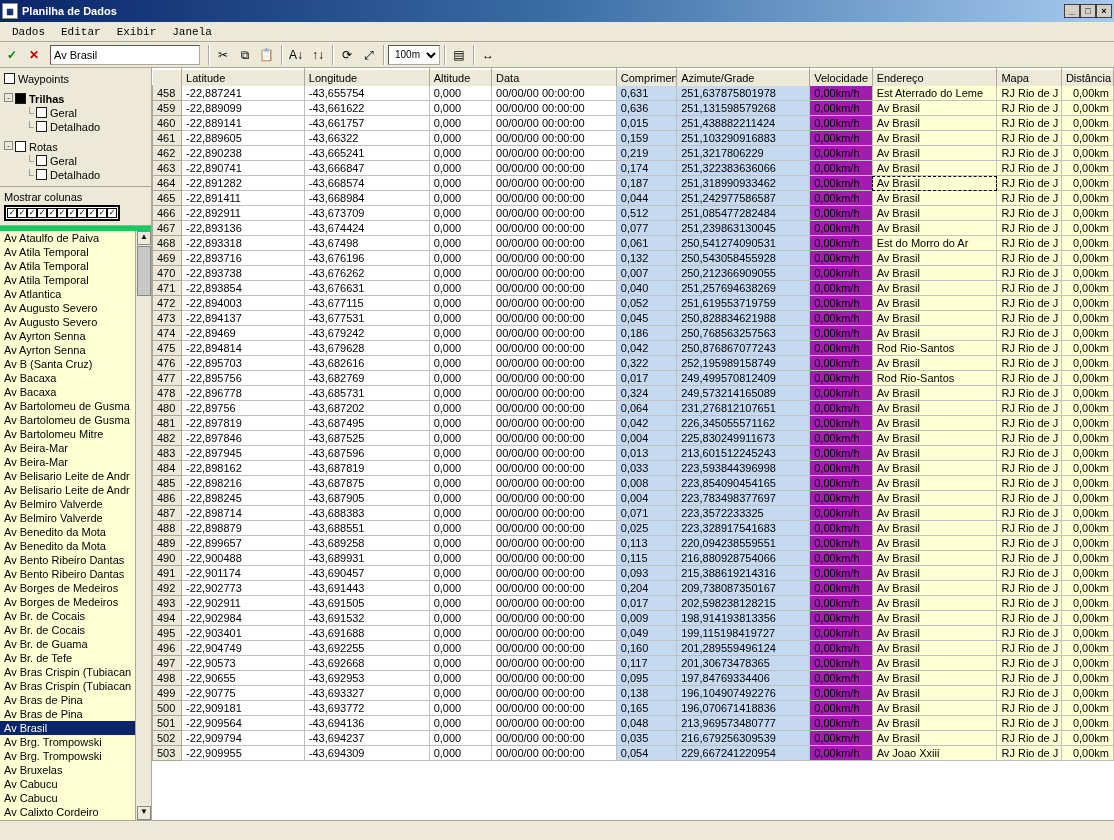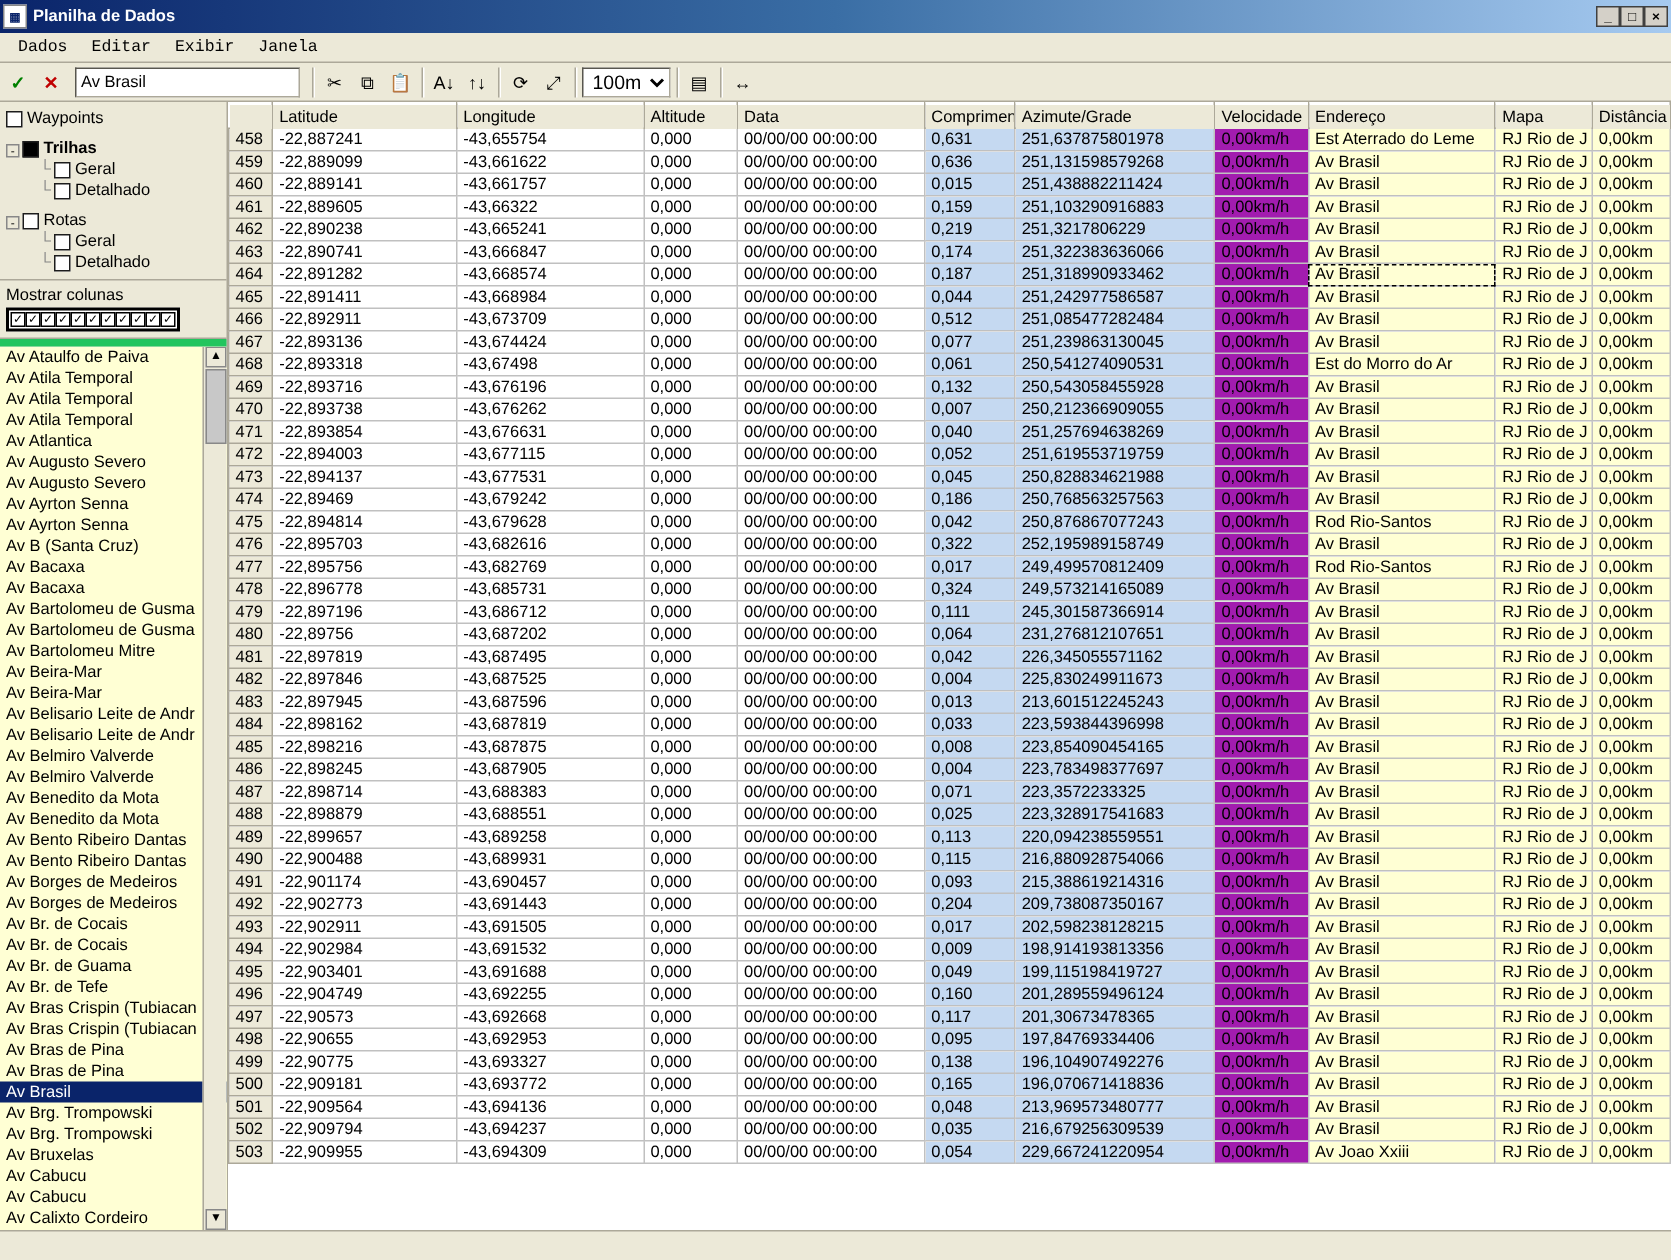--- a/index.html
+++ b/index.html
@@ -8,25 +8,25 @@
 .titlebar .icon { width: 16px; height: 16px; background: #fff; margin-right: 4px; border: 1px solid #888; display:inline-flex;align-items:center;justify-content:center;font-size:8px;color:#0a246a;}
 .titlebar .title { flex: 1; }
 .titlebar .wbtns { display: flex; gap: 0; }
 .titlebar .wbtn { width: 16px; height: 14px; background: #d4d0c8; border: 1px solid #404040; color: black; font-size: 9px; display: flex; align-items: center; justify-content: center; font-family: sans-serif; cursor: pointer; }
 .menubar { height: 20px; background: #ece9d8; display: flex; align-items: center; padding: 0 4px; border-bottom: 1px solid #aca899; font-family: Liberation Mono, monospace; }
 .menubar .m { padding: 2px 8px; cursor: pointer; }
 .toolbar { height: 26px; background: #ece9d8; display: flex; align-items: center; border-bottom: 1px solid #aca899; padding: 0 2px; gap: 2px; }
 .tbtn { width: 20px; height: 20px; display: flex; align-items: center; justify-content: center; border: 1px solid transparent; cursor: pointer; font-size: 12px; }
 .tsep { width: 1px; height: 20px; background: #aca899; margin: 0 2px; box-shadow: 1px 0 #fff; }
 .tinput { flex: 0 0 140px; height: 20px; border: 1px inset #aca899; background: white; padding: 0 3px; margin: 0 4px; font-size: 11px; }
-.tselect { height: 20px; border: 1px inset #aca899; background: white; font-size: 13px; padding: 0 2px; }
+.tselect { height: 20px; border: 1px inset #aca899; background: white; font-size: 10px; padding: 0 2px; }
 .content { display: flex; height: calc(840px - 22px - 20px - 26px - 20px); }
 .sidebar { width: 152px; background: #ece9d8; border-right: 1px solid #aca899; display: flex; flex-direction: column; }
 .tree { padding: 4px; border-bottom: 1px solid #aca899; }
-.tree .node { display: flex; align-items: flex-end; padding: 1px 0; }
+.tree .node { display: flex; align-items: flex-start; padding: 1px 0; }
 .tree .chk { width: 11px; height: 11px; border: 1px solid #1c1c1c; background: white; margin-right: 3px; display: inline-block; }
 .tree .tline { display:inline-block; width: 12px; text-align:center; color: #888;}
 .tree .tbox { display:inline-block; width:9px; height:9px; border:1px solid #888; font-size:8px; line-height:7px; text-align:center; margin-right:2px;}
 .colshow { padding: 4px; border-bottom: 1px solid #aca899; }
 .colshow .lbl { padding-bottom: 2px; }
 .colshow .chks { display: flex; background: white; border: 2px solid #000; padding: 1px; width: fit-content; }
 .colshow .c { width: 10px; height: 10px; border: 1px solid #000; margin: 0; font-size: 8px; line-height: 8px; text-align: center; }
 .sidelist { flex: 1; background: #ffffd4; overflow-y: auto; border-top: 5px solid #22c55e; position:relative;}
 .sidelist .item { padding: 1px 4px; white-space: nowrap; overflow: hidden; cursor: pointer; }
 .sidelist .item.selected { background: #0a246a; color: white; }
@@ -36,21 +36,21 @@
 .gridwrap { flex: 1; background: white; overflow: auto; position:relative;}
 table { border-collapse: collapse; width: 100%; table-layout: fixed; }
 th { background: #ece9d8; border: 1px solid #aca899; border-top: 1px solid #fff; border-left: 1px solid #fff; font-weight: normal; text-align: left; padding: 2px 4px; position: sticky; top: 1px; overflow: hidden; white-space: nowrap; }
 td { border-right: 1px solid #c0c0c0; border-bottom: 1px solid #c0c0c0; padding: 1px 4px; overflow: hidden; white-space: nowrap; }
 td.rn { background: #ece9d8; border: 1px solid #aca899; text-align: right; padding-right: 6px; }
 td.c-comp { background: #c5d9f1; }
 td.c-azi { background: #c5d9f1; }
 td.c-vel { background: #a21caf; }
 td.c-end { background: #ffffd4; }
 td.c-map { background: #ffffd4; }
-td.c-dist { background: #ffffd4; }
+td.c-dist { background: #ffffd4; text-align: right; }
 .statusbar { height: 20px; background: #ece9d8; border-top: 1px solid #aca899; }
 .green{color:#008000;font-weight:bold;}
 .red{color:#c00000;font-weight:bold;}
 .selected-cell { outline: 1px dashed #000; outline-offset: -1px; }
 </style>
 </head>
 <body>
 
 <div class="titlebar">
   <span class="icon">▦</span>
@@ -483,33 +483,20 @@
             <td class="">0,000</td>
             <td class="">00/00/00 00:00:00</td>
             <td class="c-comp">0,324</td>
             <td class="c-azi">249,573214165089</td>
             <td class="c-vel">0,00km/h</td>
             <td class="c-end">Av Brasil</td>
             <td class="c-map">RJ Rio de J</td>
             <td class="c-dist">0,00km</td>
           </tr>
           <tr>
-            <td class="rn">479</td>
-            <td class="">-22,897196</td>
-            <td class="">-43,686712</td>
-            <td class="">0,000</td>
-            <td class="">00/00/00 00:00:00</td>
-            <td class="c-comp">0,111</td>
-            <td class="c-azi">245,301587366914</td>
-            <td class="c-vel">0,00km/h</td>
-            <td class="c-end">Av Brasil</td>
-            <td class="c-map">RJ Rio de J</td>
-            <td class="c-dist">0,00km</td>
-          </tr>
-          <tr>
             <td class="rn">480</td>
             <td class="">-22,89756</td>
             <td class="">-43,687202</td>
             <td class="">0,000</td>
             <td class="">00/00/00 00:00:00</td>
             <td class="c-comp">0,064</td>
             <td class="c-azi">231,276812107651</td>
             <td class="c-vel">0,00km/h</td>
             <td class="c-end">Av Brasil</td>
             <td class="c-map">RJ Rio de J</td>

